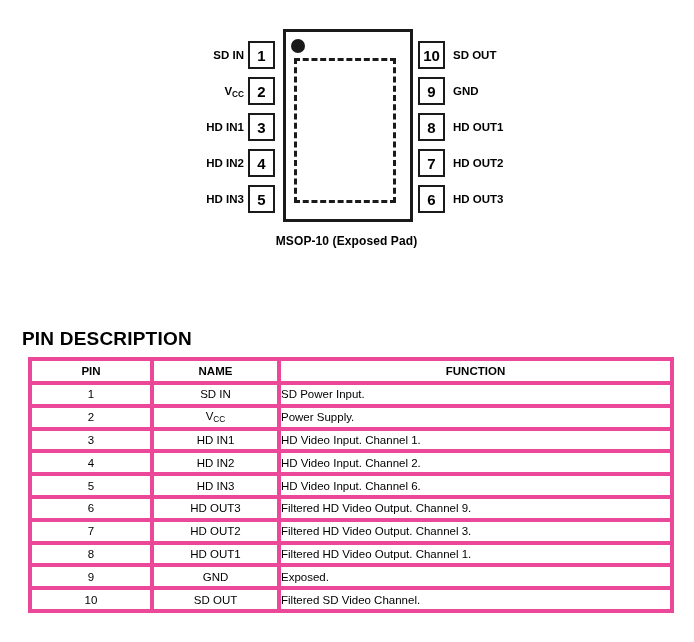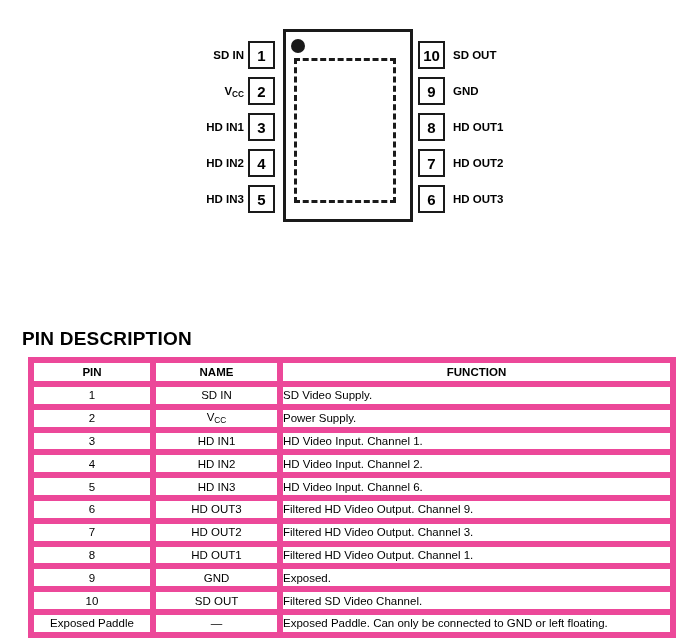--- a/index.html
+++ b/index.html
@@ -94,21 +94,21 @@
   }
 
   table.pin-table{
     position:absolute;
     left:28px;top:357px;
     width:642px;
     border-collapse:collapse;
     table-layout:fixed;
   }
   table.pin-table td, table.pin-table th{
-    border:6px solid #ec4899;
+    border:4px solid #ec4899;
     font-size:11.5px;
     font-weight:normal;
     padding:0;
     height:22.8px;
     box-sizing:border-box;
   }
   table.pin-table th{
     font-weight:bold;
     font-size:11.5px;
     text-align:center;
@@ -154,20 +154,21 @@
 
   <div class="pin-box right" style="top:113px;">8</div>
   <div class="pin-label right" style="top:113px;">HD OUT1</div>
 
   <div class="pin-box right" style="top:149px;">7</div>
   <div class="pin-label right" style="top:149px;">HD OUT2</div>
 
   <div class="pin-box right" style="top:185px;">6</div>
   <div class="pin-label right" style="top:185px;">HD OUT3</div>
 
+  <div class="pkg-caption"><span>MSOP-10 (Exposed Pad)</span></div>
 </div>
 
 <div id="pin-description-section">
 
   <div class="section-heading">PIN DESCRIPTION</div>
 
   <table class="pin-table">
     <colgroup>
       <col class="c-pin">
         <col class="c-name">
@@ -177,21 +178,21 @@
       <tr>
         <th>PIN</th>
         <th>NAME</th>
         <th>FUNCTION</th>
       </tr>
     </thead>
     <tbody>
       <tr>
         <td class="cell-pin">1</td>
         <td class="cell-name">SD IN</td>
-        <td class="cell-func">SD Video Supply.</td>
+        <td class="cell-func">SD Power Input.</td>
       </tr>
       <tr>
         <td class="cell-pin">2</td>
         <td class="cell-name"><span>V</span><sub class="cc">CC</sub></td>
         <td class="cell-func">Power Supply.</td>
       </tr>
       <tr>
         <td class="cell-pin">3</td>
         <td class="cell-name">HD IN1</td>
         <td class="cell-func">HD Video Input. Channel 1.</td>
@@ -224,20 +225,15 @@
       <tr>
         <td class="cell-pin">9</td>
         <td class="cell-name">GND</td>
         <td class="cell-func">Exposed.</td>
       </tr>
       <tr>
         <td class="cell-pin">10</td>
         <td class="cell-name">SD OUT</td>
         <td class="cell-func">Filtered SD Video Channel.</td>
       </tr>
-      <tr>
-        <td class="cell-pin">Exposed Paddle</td>
-        <td class="cell-name">—</td>
-        <td class="cell-func">Exposed Paddle. Can only be connected to GND or left floating.</td>
-      </tr>
     </tbody>
   </table>
 </div>
 
 </body></html>

